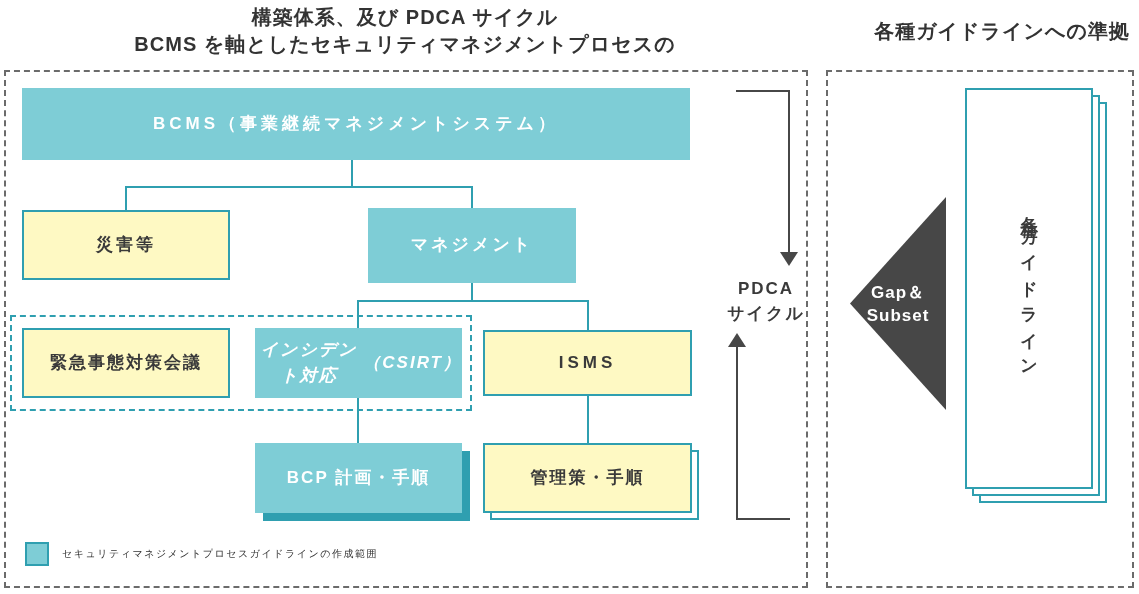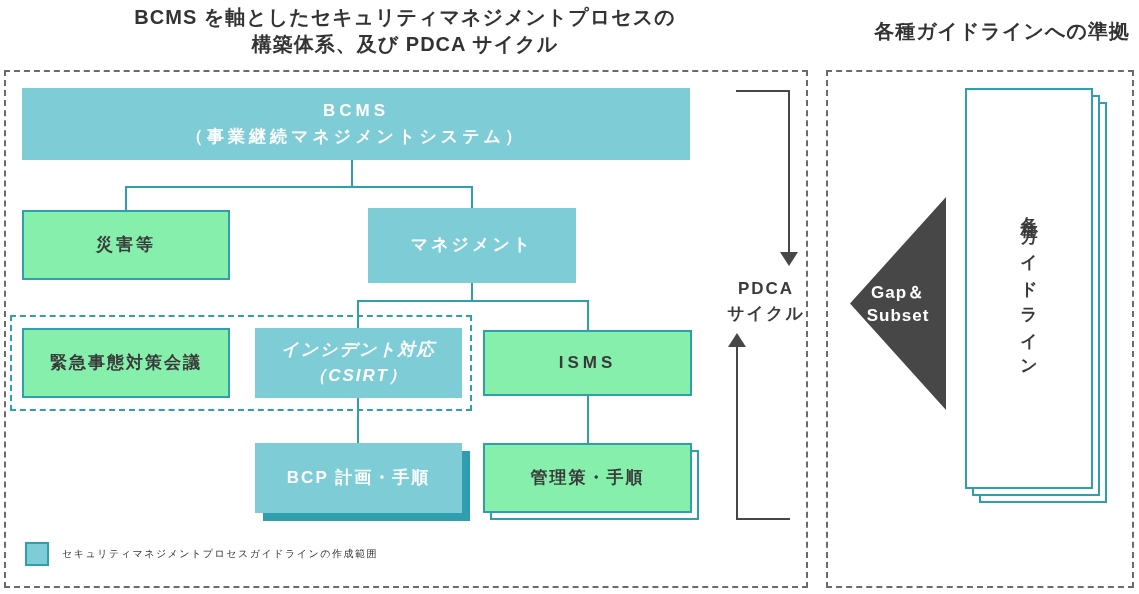--- a/index.html
+++ b/index.html
@@ -6,24 +6,24 @@
     --teal-fill:#7ECDD6;
     --teal-border:#2F9FB0;
     --dark:#474747;
     --text-dark:#3A3A3A;
   }
   *{margin:0;padding:0;box-sizing:border-box;}
   body{background:#fff;font-family:"Liberation Sans","DejaVu Sans",sans-serif;}
   .canvas{position:relative;width:1139px;height:594px;background:#fff;overflow:hidden;}
   .title{position:absolute;font-weight:bold;color:#333;font-size:20px;text-align:center;letter-spacing:1px;line-height:27px;}
   .panel-dashed{position:absolute;border:2px dashed #6b6b6b;background:transparent;}
-  .box{position:absolute;display:flex;flex-direction:column;align-items:center;justify-content:center;
+  .box{position:absolute;display:flex;align-items:center;justify-content:center;
        text-align:center;font-weight:bold;font-size:17px;letter-spacing:3px;line-height:1.55;}
   .box-teal{background:var(--teal-fill);color:#fff;}
-  .box-white{background:#86efac;border:2px solid var(--teal-border);color:var(--text-dark);}
+  .box-white{background:#fef9c3;border:2px solid var(--teal-border);color:var(--text-dark);}
   .shadow-teal{position:absolute;background:var(--teal-border);}
   .dashed-teal{position:absolute;border:2px dashed var(--teal-border);}
   .line-teal{position:absolute;background:var(--teal-border);}
   .line-dark{position:absolute;background:var(--dark);}
   .arrowhead{position:absolute;width:0;height:0;}
   .arrow-down{border-left:9px solid transparent;border-right:9px solid transparent;border-top:14px solid var(--dark);}
   .arrow-up{border-left:9px solid transparent;border-right:9px solid transparent;border-bottom:14px solid var(--dark);}
   .pdca-label{position:absolute;font-weight:bold;font-size:17px;color:var(--text-dark);text-align:center;
        letter-spacing:2px;line-height:25px;}
   .gap-triangle{position:absolute;background:var(--dark);
@@ -36,22 +36,22 @@
        letter-spacing:7px;color:var(--text-dark);}
   .legend-swatch{position:absolute;background:var(--teal-fill);border:2px solid var(--teal-border);}
   .legend-text{position:absolute;font-size:10px;color:#333;letter-spacing:1.5px;}
 </style>
 </head>
 <body>
 
 <div class="canvas">
 
   <div class="title" style="left:90px;top:4px;width:630px;">
+    <div>構築体系、及び PDCA サイクル</div>
     <div>BCMS を軸としたセキュリティマネジメントプロセスの</div>
-    <div>構築体系、及び PDCA サイクル</div>
   </div>
   <div class="title" style="left:848px;top:18px;width:308px;">各種ガイドラインへの準拠</div>
 
   <div class="panel-dashed" style="left:4px;top:70px;width:804px;height:518px;"></div>
   <div class="panel-dashed" style="left:826px;top:70px;width:308px;height:518px;"></div>
 
   <div>
 
     <div class="line-teal" style="left:351px;top:160px;width:2px;height:28px;"></div>
     <div class="line-teal" style="left:125px;top:186px;width:348px;height:2px;"></div>

